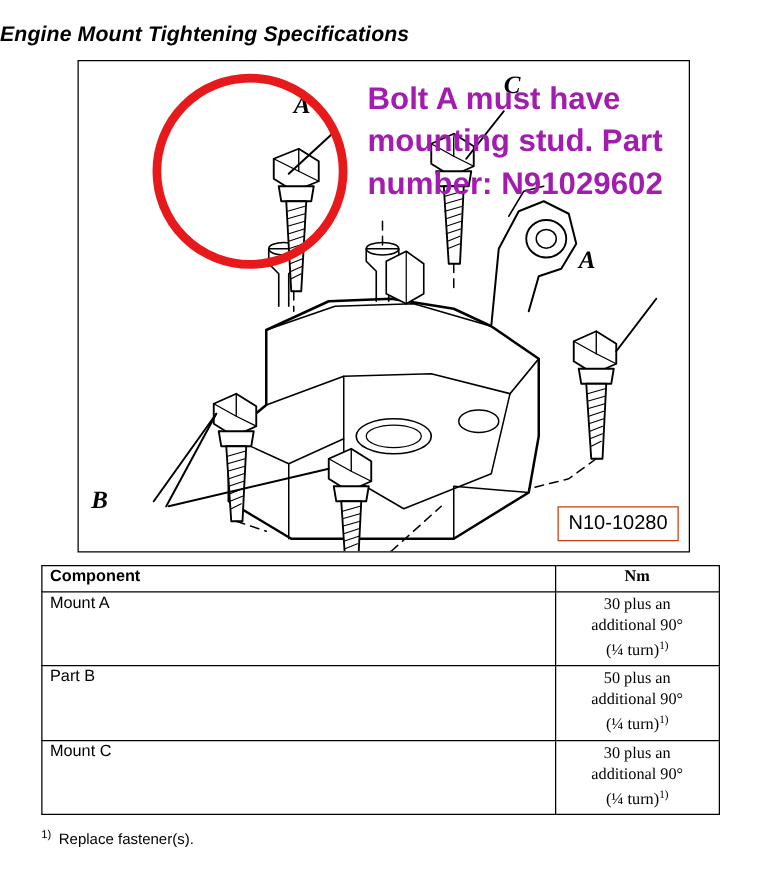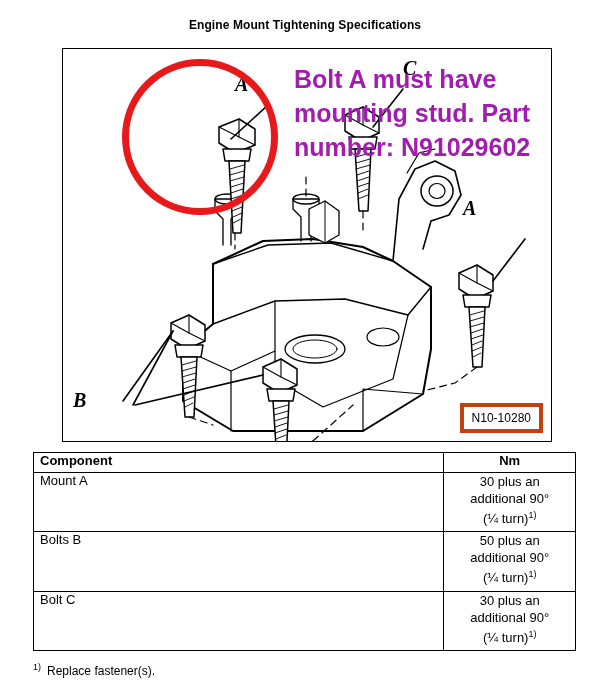--- a/index.html
+++ b/index.html
@@ -18,24 +18,24 @@
   .page {
     position: relative;
     width: 610px;
     height: 698px;
   }
   .doc-title {
     position: absolute;
     top: 18px;
     left: 0;
     width: 610px;
-    text-align: center;
-    font-size: 12px;
+    font-size: 17px;
     font-weight: bold;
     letter-spacing: 0.1px;
+    font-style: italic;
   }
   
   .figure {
     position: absolute;
     left: 62px;
     top: 48px;
     width: 488px;
     height: 392px;
     border: 1px solid #000;
     background: #fff;
@@ -43,23 +43,23 @@
   }
   .fig-svg {
     position: absolute;
     left: 0;
     top: 0;
   }
   .fig-code {
     position: absolute;
     right: 8px;
     bottom: 8px;
-    border: 4px solid #c2410c;
+    border: 1px solid #c2410c;
     padding: 4px 8px 4px 8px;
-    font-size: 12px;
+    font-size: 16px;
     font-family: "Liberation Sans", sans-serif;
     background: #fff;
   }
   .callout {
     position: absolute;
     font-size: 20px;
     font-weight: bold;
     font-style: italic;
     font-family: "Liberation Serif", serif;
   }
@@ -102,21 +102,21 @@
   }
   table.spec td, table.spec th {
     border: 1px solid #000;
     padding: 0 6px 4px 6px;
     vertical-align: top;
   }
   table.spec th {
     font-weight: bold;
   }
   .col-comp { width: 420px; text-align: left; }
-  .col-nm { width: 123px; text-align: center; }
+  .col-nm { width: 123px; text-align: center; font-family: Liberation Serif, serif; }
   .nm-cell { text-align: center; line-height: 17px; }
   sup.fn {
     font-size: 9px;
     vertical-align: super;
   }
   .footnote {
     position: absolute;
     left: 33px;
     top: 662px;
     font-size: 12px;
@@ -297,29 +297,29 @@
     <tbody>
       <tr>
         <td class="col-comp">Mount A</td>
         <td class="col-nm nm-cell">
           <span>30 plus an</span><br>
           <span>additional 90°</span><br>
           <span>(¼ turn)</span><sup class="fn">1)</sup>
         </td>
       </tr>
       <tr>
-        <td class="col-comp">Bolts B</td>
+        <td class="col-comp">Part B</td>
         <td class="col-nm nm-cell">
           <span>50 plus an</span><br>
           <span>additional 90°</span><br>
           <span>(¼ turn)</span><sup class="fn">1)</sup>
         </td>
       </tr>
       <tr>
-        <td class="col-comp">Bolt C</td>
+        <td class="col-comp">Mount C</td>
         <td class="col-nm nm-cell">
           <span>30 plus an</span><br>
           <span>additional 90°</span><br>
           <span>(¼ turn)</span><sup class="fn">1)</sup>
         </td>
       </tr>
     </tbody>
   </table>
 
   <div class="footnote">

